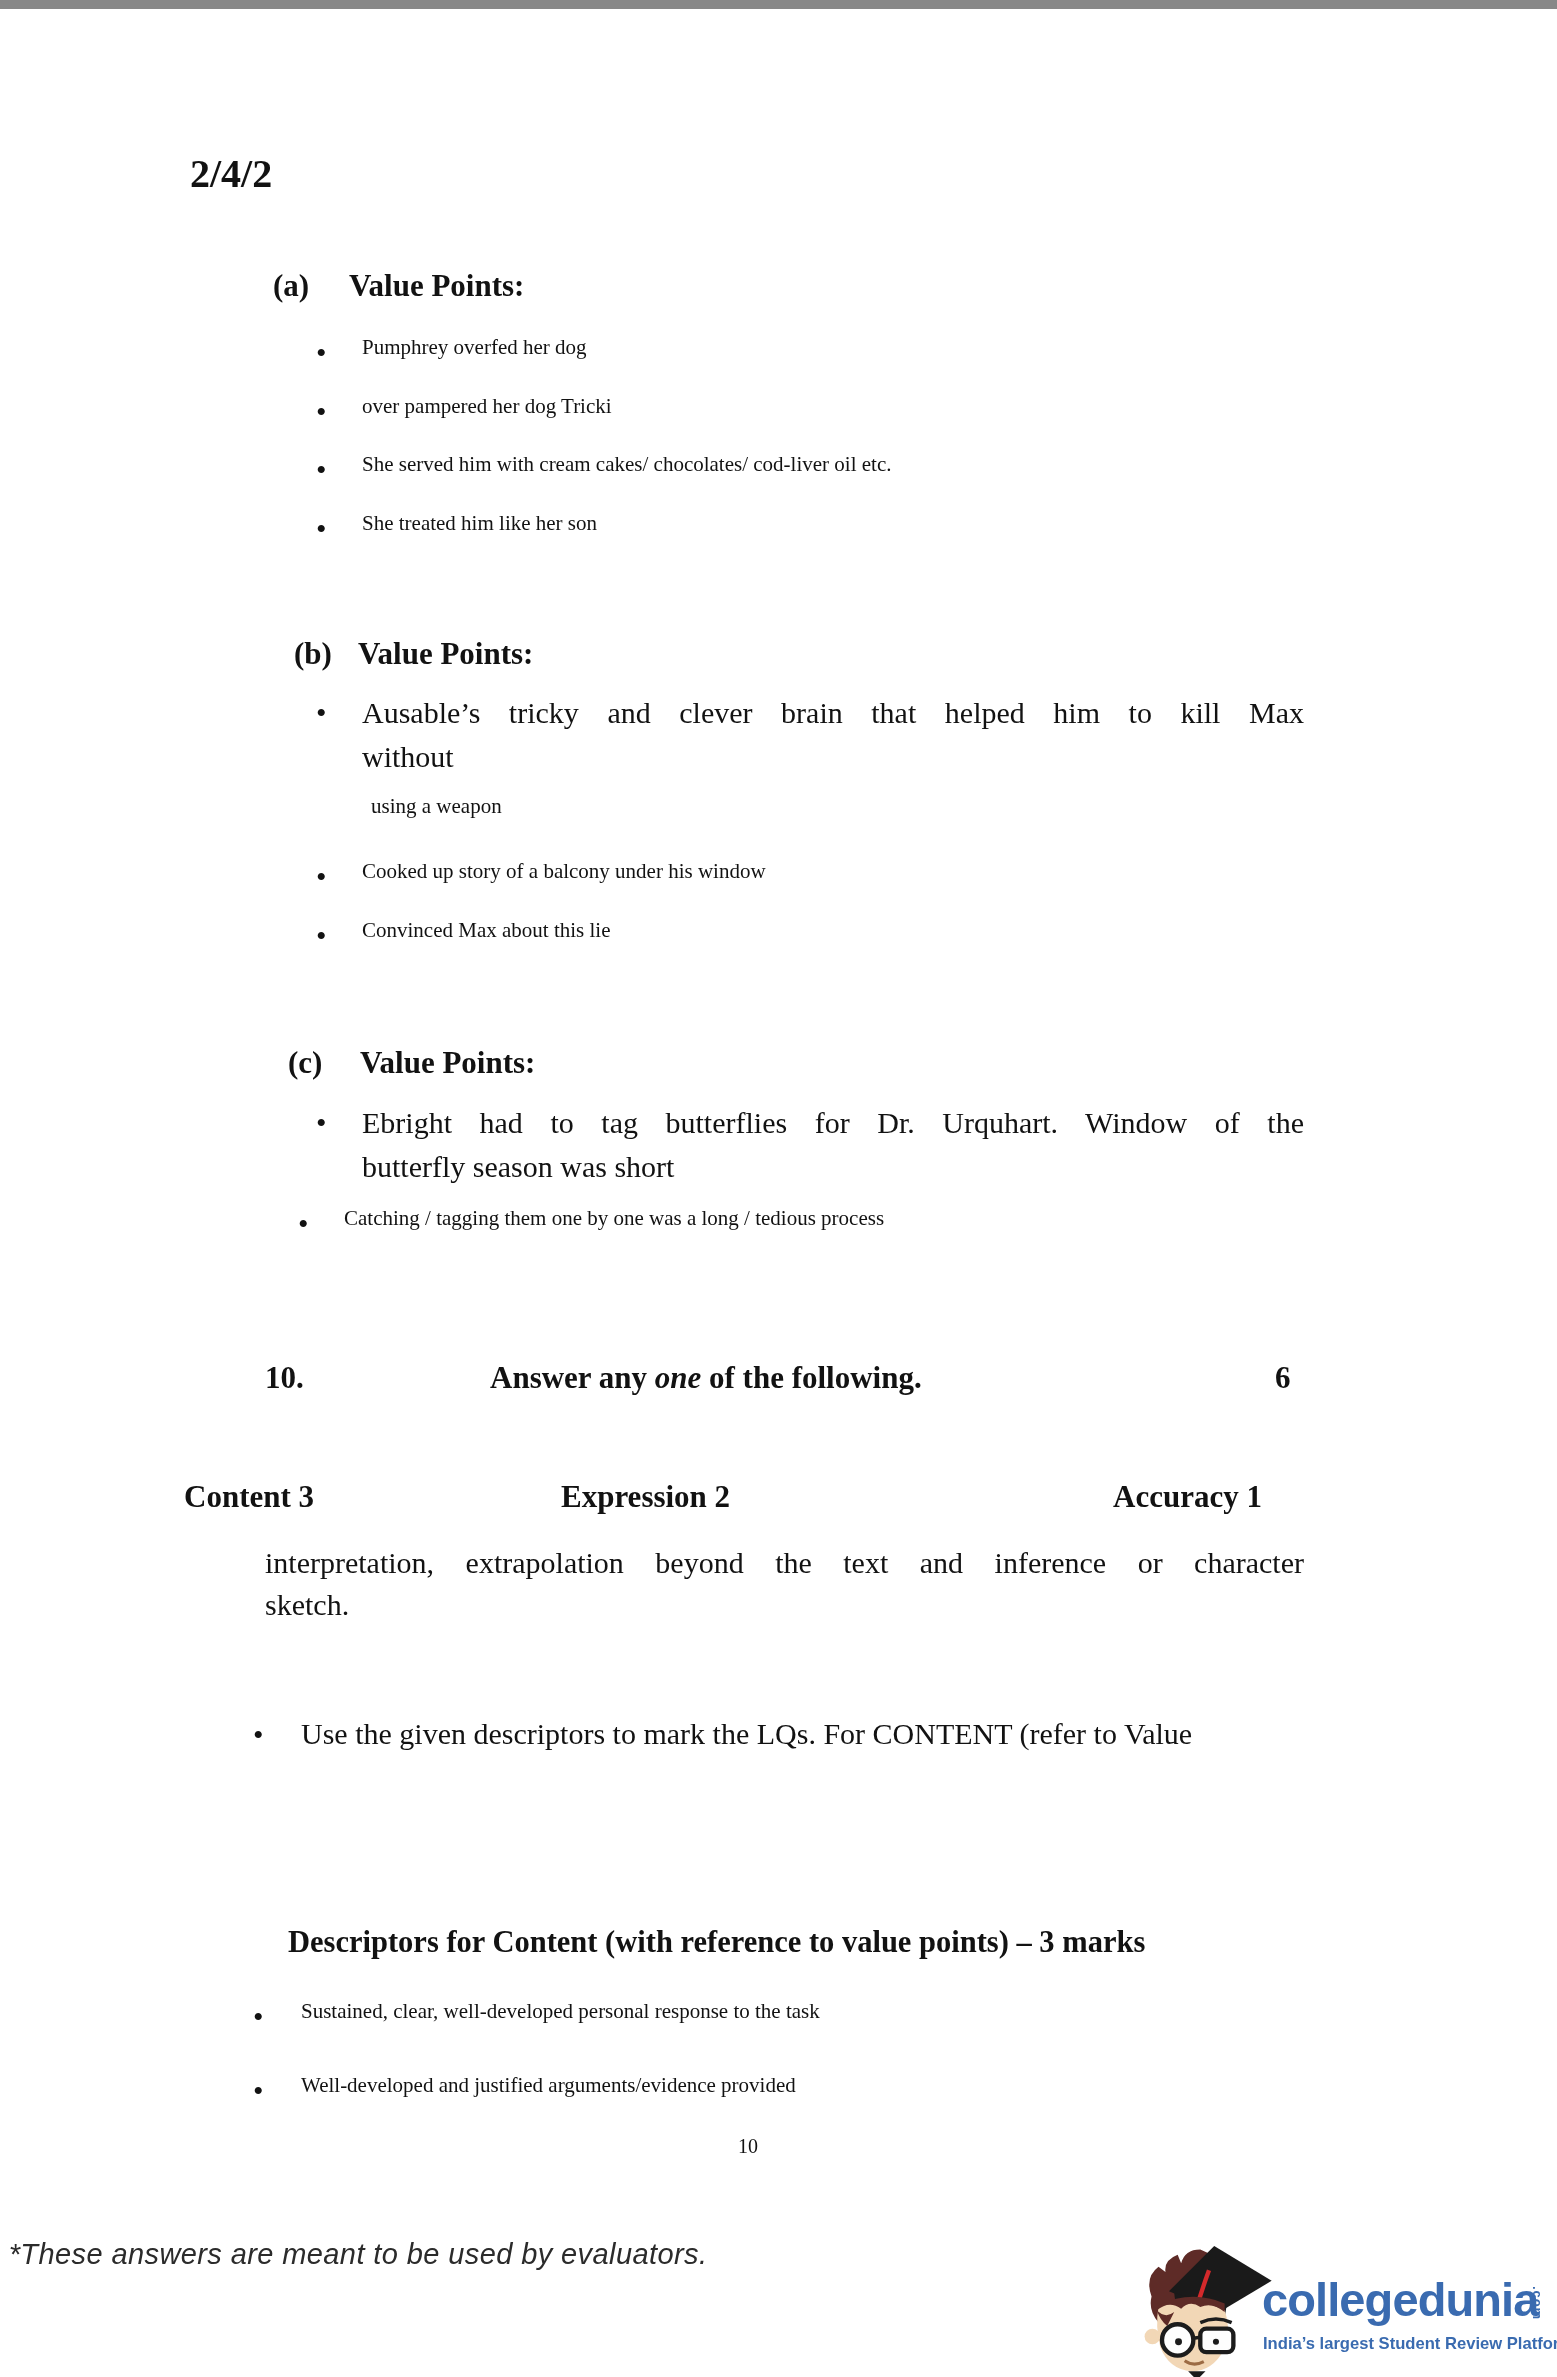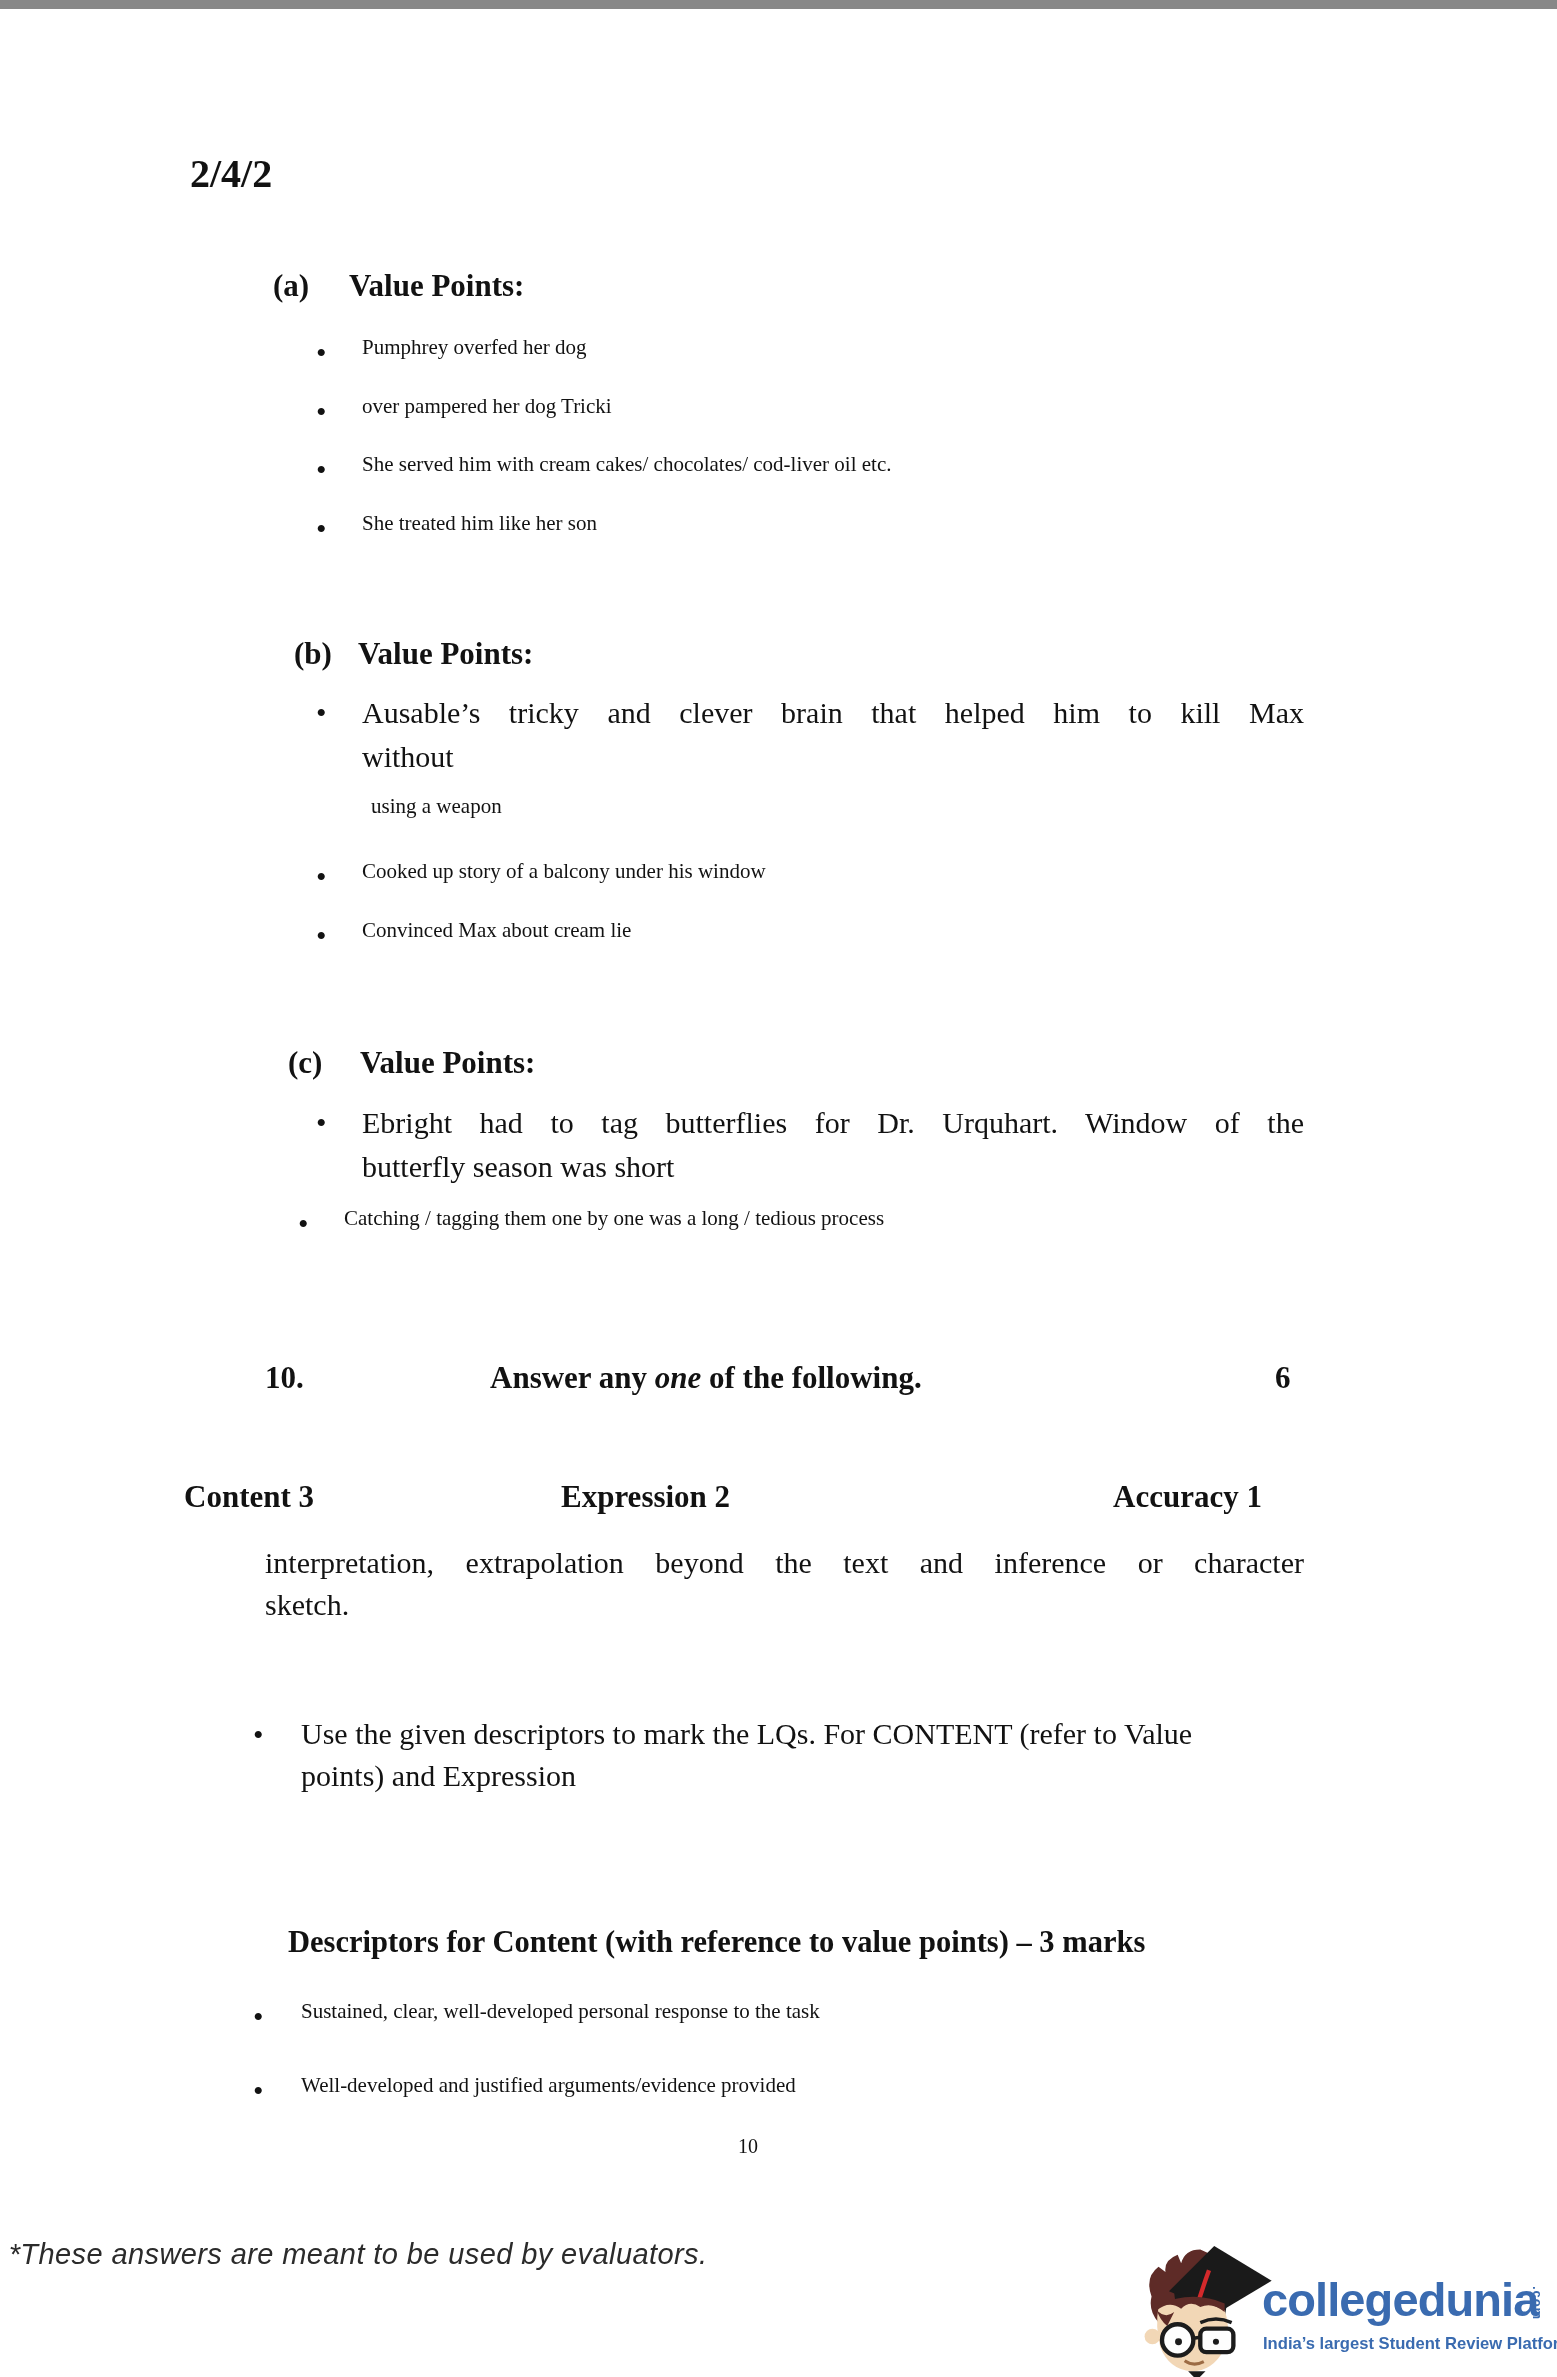--- a/index.html
+++ b/index.html
@@ -56,21 +56,21 @@
 
   <div class="abs b t36" style="left:294px;top:626px">(b)</div>
   <div class="abs b t36" style="left:358px;top:626px">Value Points:</div>
 
   <div class="abs wrapblock jblock bullet" style="left:362px;top:682px;width:942px">
     <span class="line">Ausable’s tricky and clever brain that helped him to kill Max</span>
     <span class="line">without</span>
   </div>
   <div class="abs row" style="left:371px;top:784px">using a weapon</div>
   <div class="abs row bullet" style="left:362px;top:849px">Cooked up story of a balcony under his window</div>
-  <div class="abs row bullet" style="left:362px;top:908px">Convinced Max about cream lie</div>
+  <div class="abs row bullet" style="left:362px;top:908px">Convinced Max about this lie</div>
 
   <div class="abs b t36" style="left:288px;top:1035px">(c)</div>
   <div class="abs b t36" style="left:360px;top:1035px">Value Points:</div>
 
   <div class="abs wrapblock jblock bullet" style="left:362px;top:1092px;width:942px">
     <span class="line">Ebright had to tag butterflies for Dr. Urquhart. Window of the</span>
     <span class="line">butterfly season was short</span>
   </div>
   <div class="abs row bullet" style="left:344px;top:1196px">Catching / tagging them one by one was a long / tedious process</div>
 
@@ -82,21 +82,20 @@
   <div class="abs b t36" style="left:561px;top:1469px">Expression 2</div>
   <div class="abs b t36" style="left:1113px;top:1469px">Accuracy 1</div>
 
   <div class="abs wrapblock jblock lh48" style="left:265px;top:1533px;width:1039px">
     <span class="line">interpretation, extrapolation beyond the text and inference or character</span>
     <span class="line">sketch.</span>
   </div>
 
   <div class="abs wrapblock lh48 bullet2" style="left:301px;top:1704px;width:1003px">
     <span class="line">Use the given descriptors to mark the LQs. For CONTENT (refer to Value</span>
-    <span class="line">points) and Expression</span>
   </div>
 
 
   <div class="abs b t35" style="left:288px;top:1915px">Descriptors for Content (with reference to value points) – 3 marks</div>
 
   <div class="abs row bullet2" style="left:301px;top:1989px">Sustained, clear, well-developed personal response to the task</div>
   <div class="abs row bullet2" style="left:301px;top:2063px">Well-developed and justified arguments/evidence provided</div>
 
   <div class="abs pagenum" style="left:738px;top:2126px;width:105px">10</div>
 

